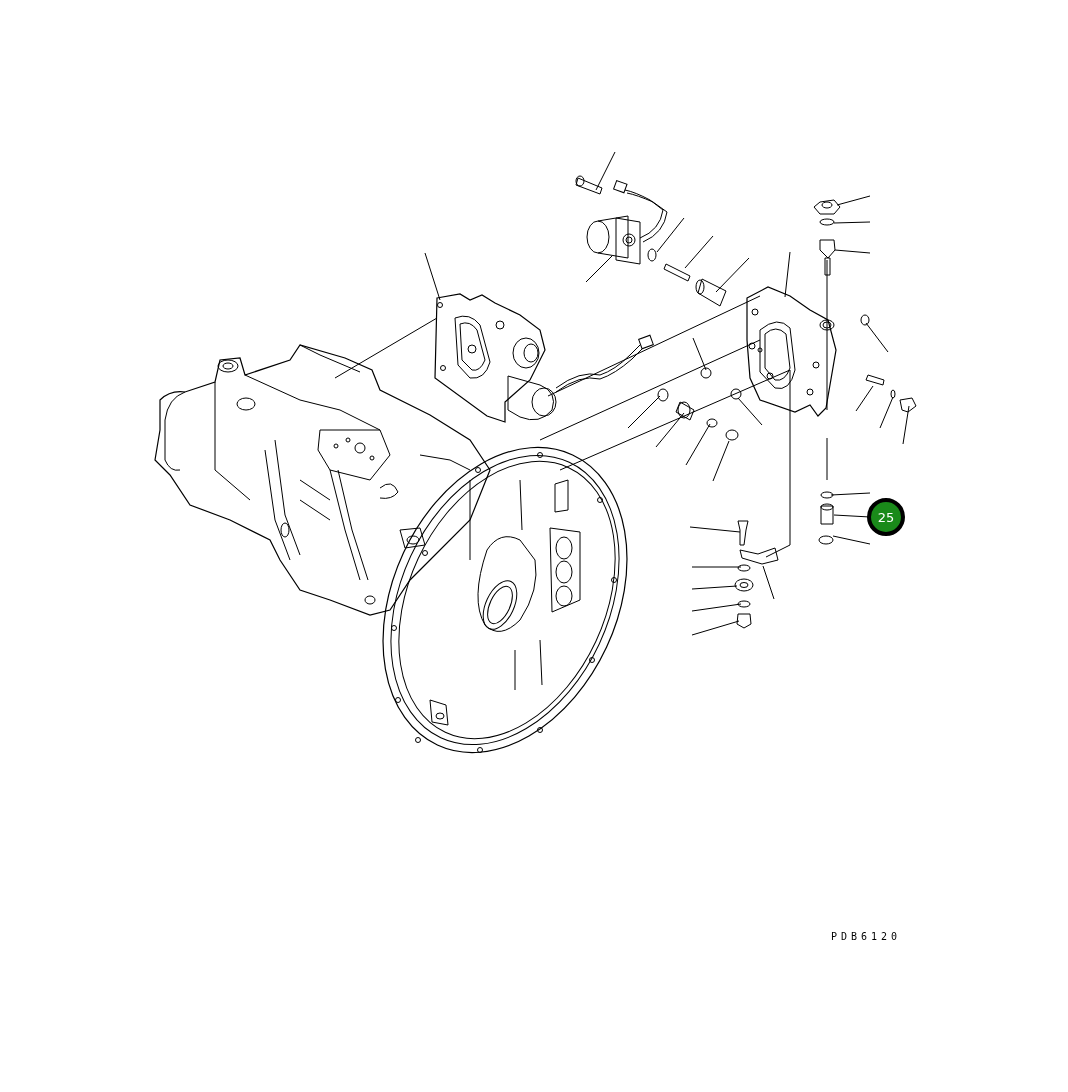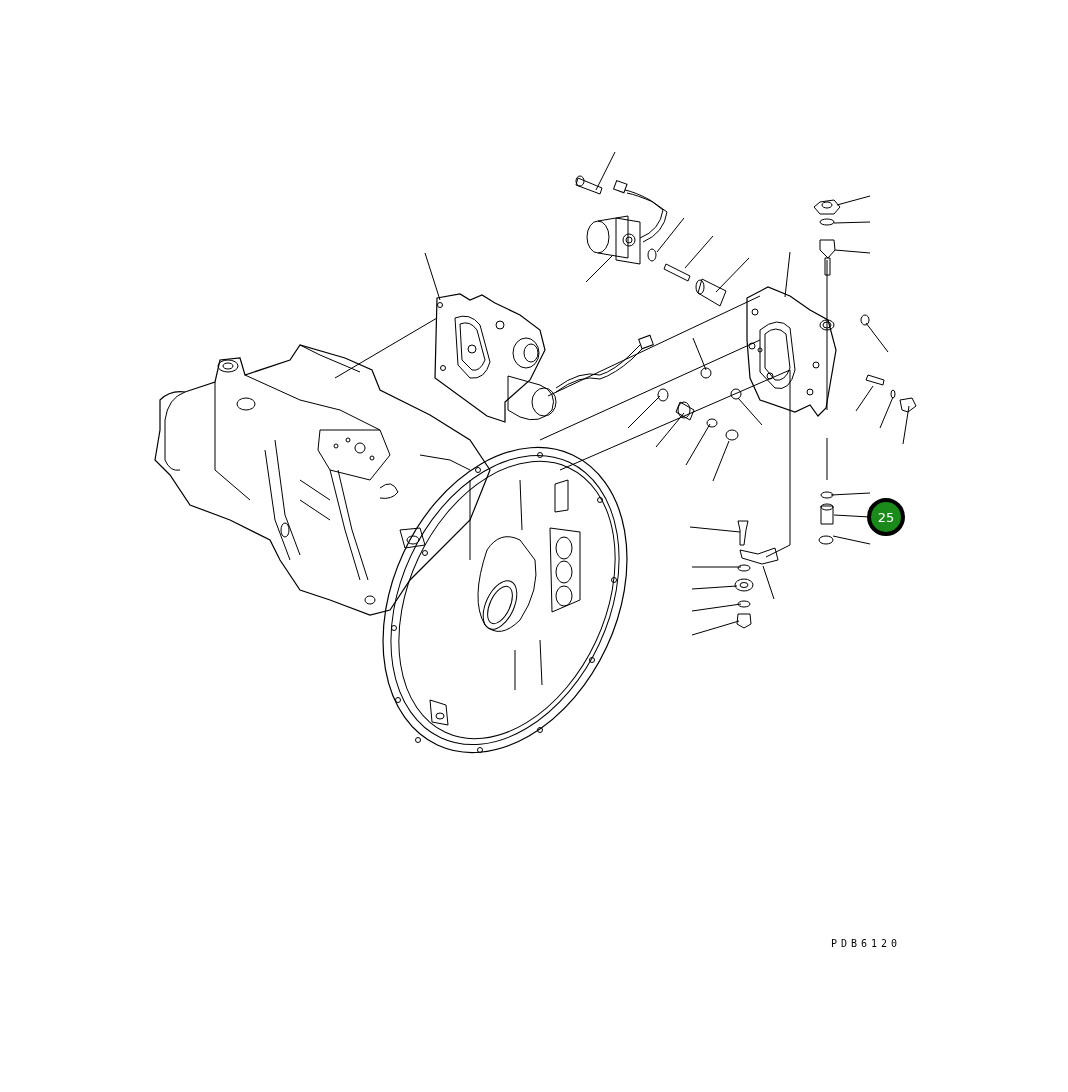--- a/index.html
+++ b/index.html
@@ -5,21 +5,21 @@
     html, body { margin: 0; padding: 0; background: #ffffff; }
     body { width: 1068px; height: 1092px; position: relative; overflow: hidden;
            font-family: "Liberation Sans", sans-serif; }
     #canvas { position: absolute; left: 0; top: 0; width: 1068px; height: 1092px; }
     svg .ln { fill: none; stroke: #000; stroke-width: 1; }
     svg .ln2 { fill: none; stroke: #000; stroke-width: 1.2; }
     .callout { position: absolute; width: 30px; height: 30px; border-radius: 50%;
                border: 4px solid #000; display: flex; align-items: center; justify-content: center;
                color: #ffffff; font-size: 13px; font-family: "DejaVu Sans", sans-serif; cursor: pointer; }
     .drawing-code { position: absolute; font-family: "DejaVu Sans Mono", monospace; font-size: 10px;
-                    letter-spacing: 4px; color: #000; margin-top: 7px; }
+                    letter-spacing: 4px; color: #000; }
   </style>
 </head>
 <body>
 
 <div id="canvas">
   <svg width="1068" height="1092" viewBox="0 0 1068 1092" xmlns="http://www.w3.org/2000/svg">
 
     <g>
       <path class="ln2" d="M160,430 L160,400 Q170,390 185,392 L215,382 L220,360 L240,358 L245,375 L290,360 L300,345 L345,358 L372,370 L380,390 L430,415 L470,440 L490,470 L470,520 L430,560 L410,580 L390,610 L370,615 L330,600 L300,590 L280,560 L270,540 L230,520 L190,505 L170,475 L155,460 Z"></path>
       <path class="ln" d="M185,392 Q168,398 165,420 L165,460 Q170,472 180,470"></path>

